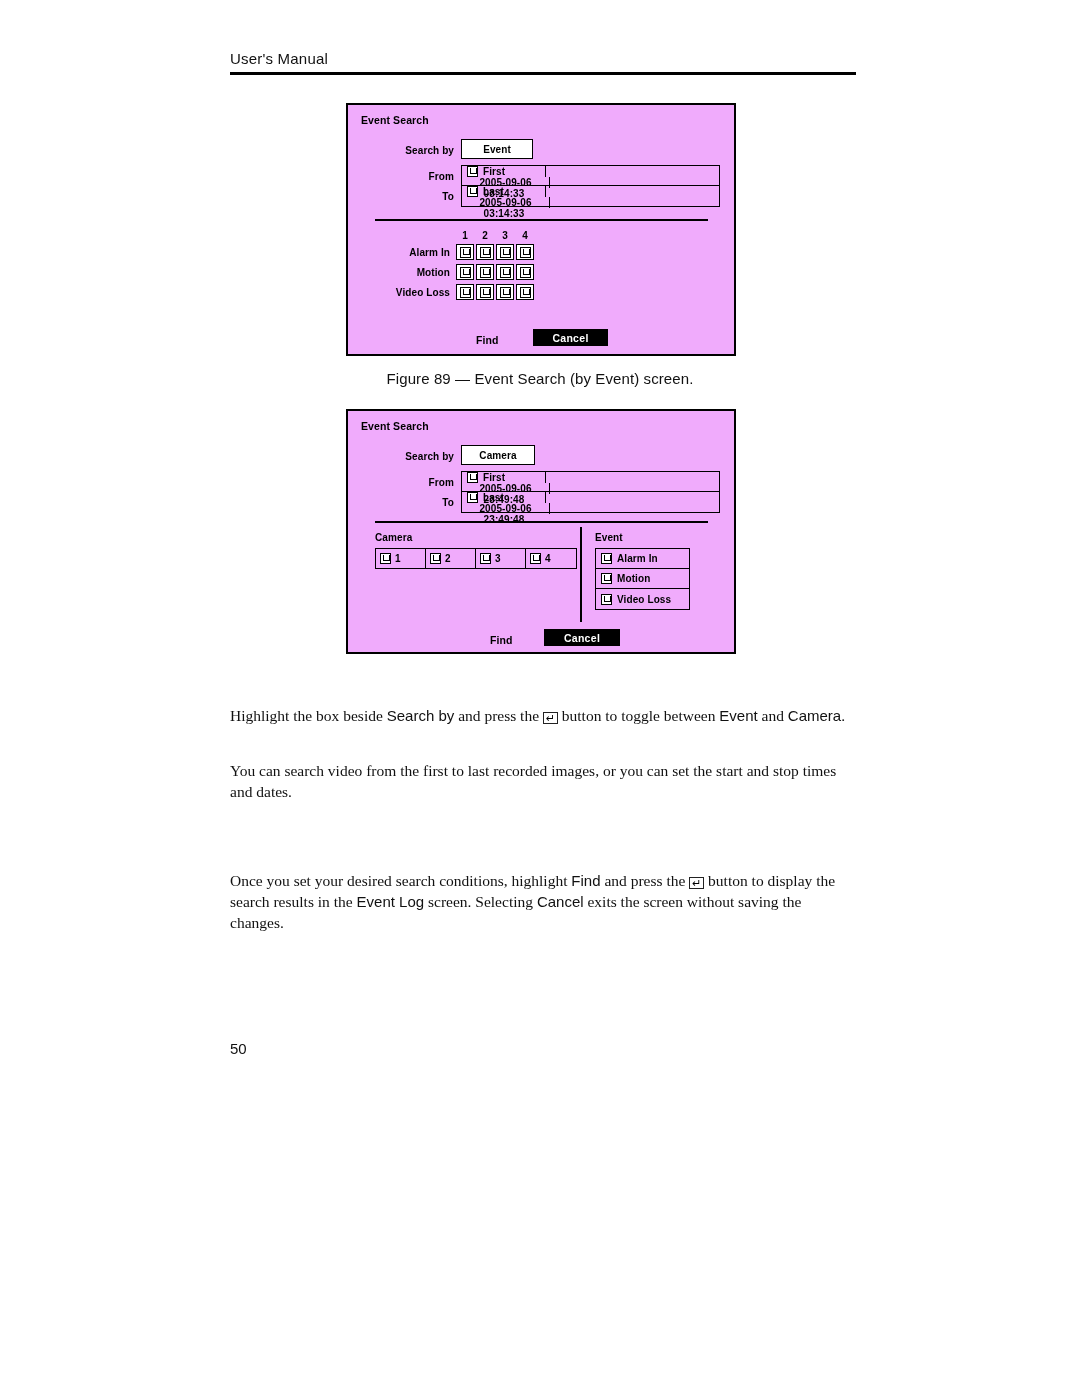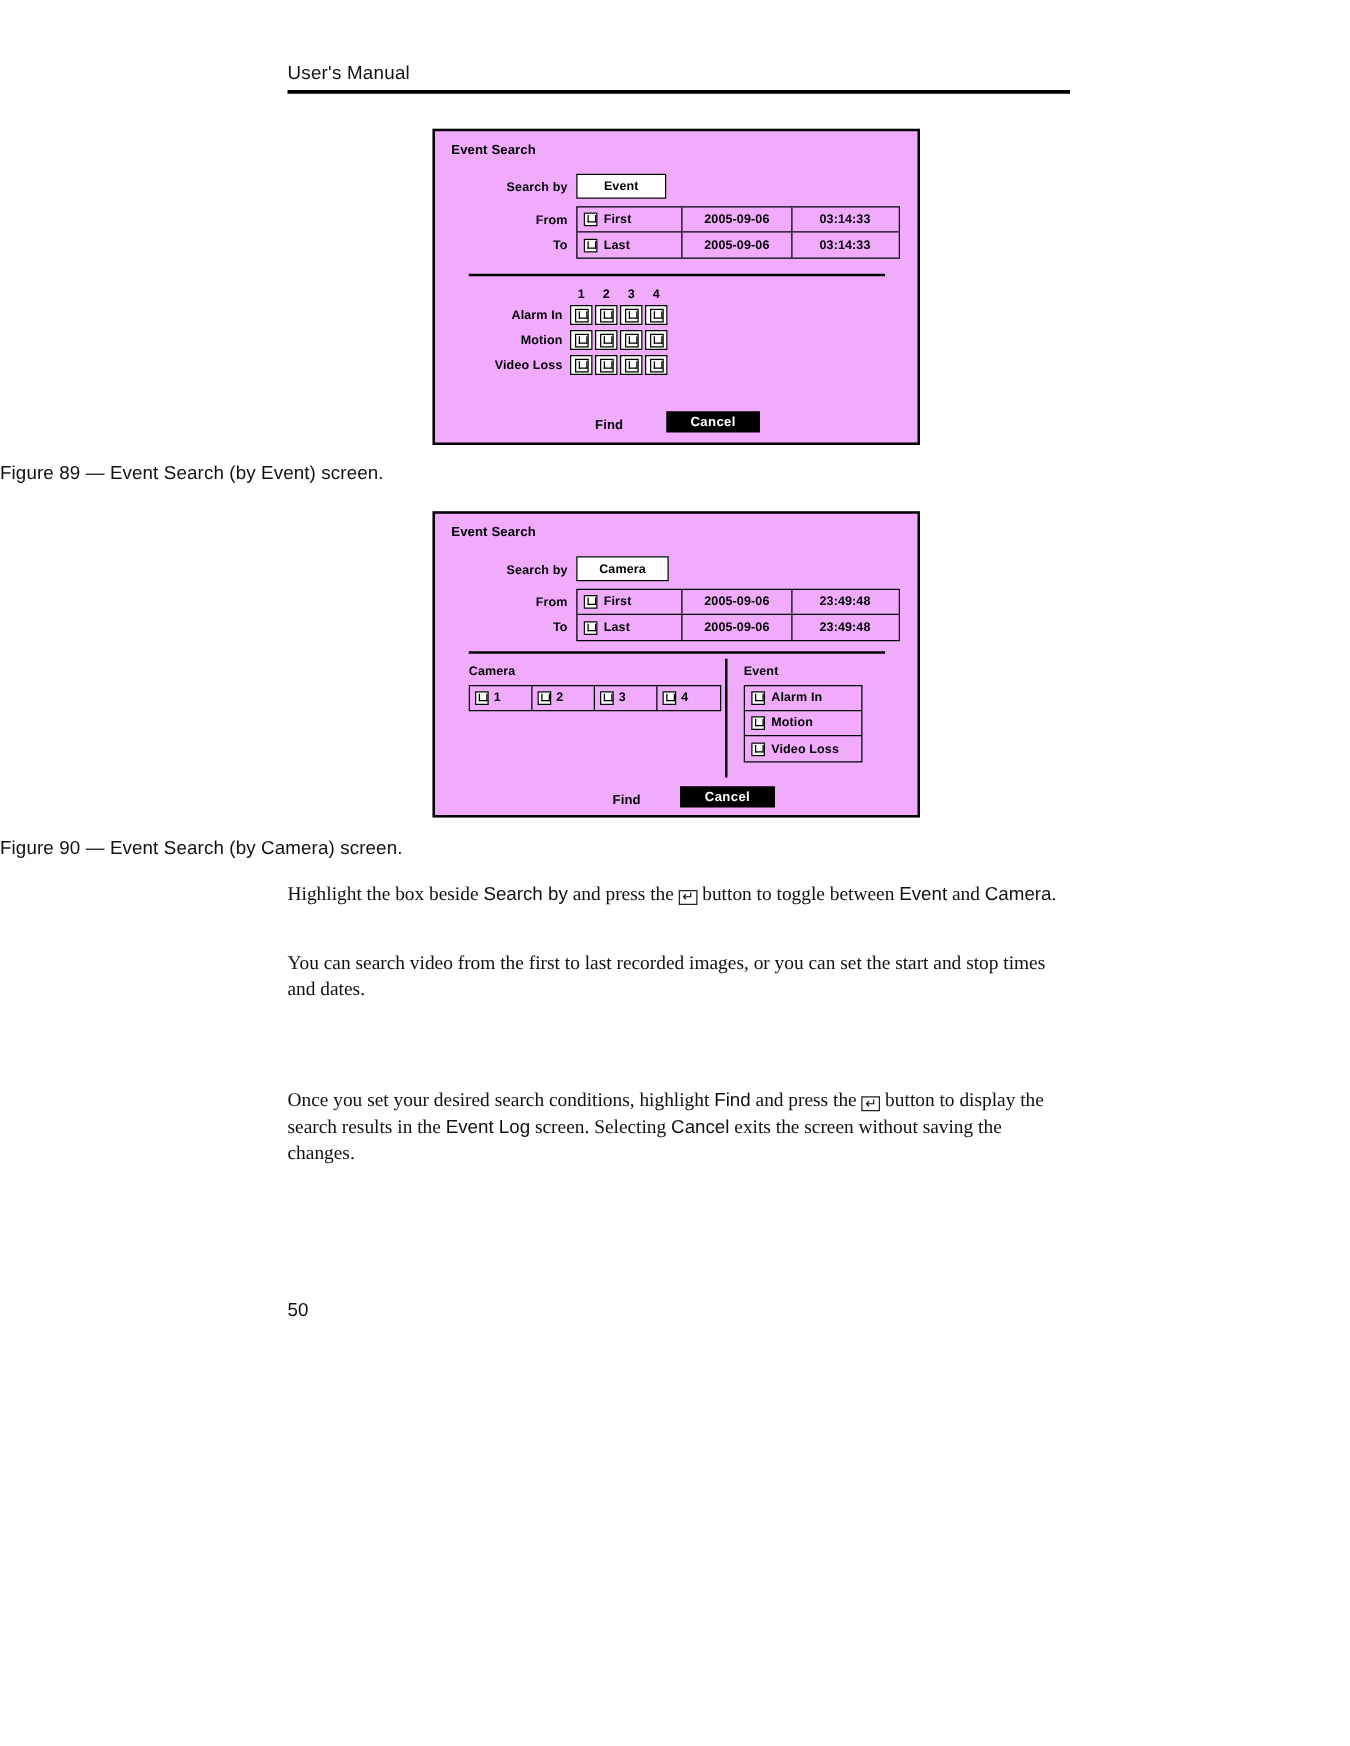--- a/index.html
+++ b/index.html
@@ -87,20 +87,21 @@
   .range-grid {
     position: absolute;
     border: 1.5px solid #000;
     box-sizing: border-box;
     display: flex;
   }
   .range-row {
     display: flex;
     height: 20px;
     box-sizing: border-box;
+    flex-direction: column;
   }
   .range-cell {
     box-sizing: border-box;
     border-right: 1.5px solid #000;
     display: flex;
     align-items: center;
     font-size: 10px;
     font-weight: 700;
     letter-spacing: 0.1px;
   }
@@ -249,20 +250,21 @@
     display: flex;
     align-items: center;
     justify-content: center;
   }
 
   
   .caption {
     position: absolute;
     width: 1080px;
     left: 0;
+    text-align: center;
     font-family: "Liberation Sans", sans-serif;
     font-size: 15px;
     color: #111;
     letter-spacing: 0.1px;
   }
 
   
   .para {
     position: absolute;
     left: 230px;
@@ -457,21 +459,20 @@
       <div class="event-item">
         <span class="cbx"></span>
         <span>Video Loss</span>
       </div>
     </div>
 
     <div class="btn-find" style="left:142px; top:223px;">Find</div>
     <div class="btn-cancel" style="left:196px; top:218px; width:76px; height:17px;">Cancel</div>
   </div>
 
-  <div class="caption" style="top:670px;">Figure 90 — Event Search (by Camera) screen.</div>
 
   <div class="para" style="top:760px;"><span>You can search video from the first to last recorded images, or you can set the start and stop times and dates.</span></div>
 
   <div class="para" style="top:705px;"><span>Highlight the box beside </span><span class="ui">Search by</span><span> and press the </span><span class="keyglyph">↵</span><span> button to toggle between </span><span class="ui">Event</span><span> and </span><span class="ui">Camera</span><span>.</span></div>
 
 
   <div class="para" style="top:870px;"><span>Once you set your desired search conditions, highlight </span><span class="ui">Find</span><span> and press the </span><span class="keyglyph">↵</span><span> button to display the search results in the </span><span class="ui">Event Log</span><span> screen.  Selecting </span><span class="ui">Cancel</span><span> exits the screen without saving the changes.</span></div>
 
   <div class="page-number">50</div>
 

